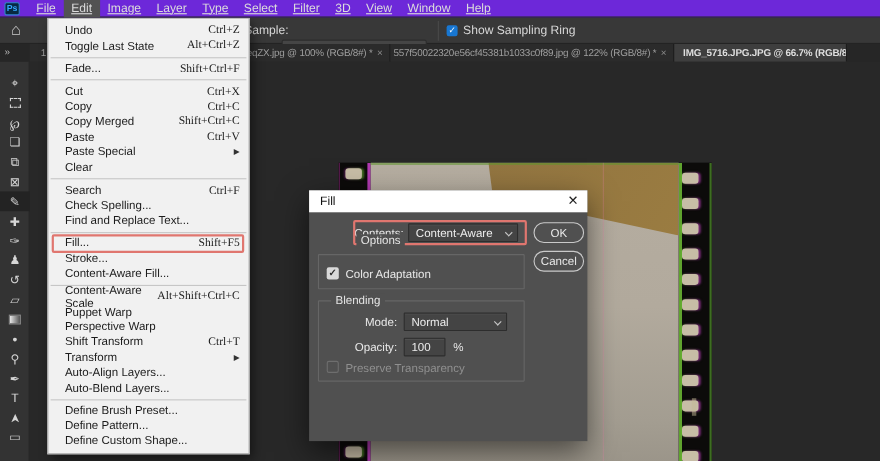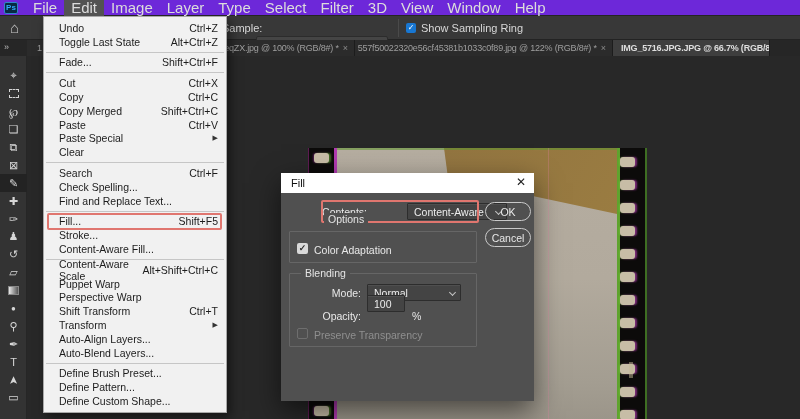--- a/index.html
+++ b/index.html
@@ -7,21 +7,21 @@
   .screen {
     position:relative; width:800px; height:419px; overflow:hidden;
     background:#282828; font-family:"Liberation Sans", sans-serif;
     -webkit-font-smoothing:antialiased; color:#ddd;
   }
   
   .menubar { position:absolute; left:0; top:0; width:800px; height:16px;
     background:#6d28d9; border-bottom:1px solid #252525; display:flex; align-items:center; z-index:40; }
   .ps-logo { width:14px; height:12px; margin:0 8px 0 4px; border:1px solid #2f86c9; border-radius:2px;
     background:#072a42; color:#35a8ff; font-size:8px; font-weight:bold; display:flex; align-items:center; justify-content:center; }
-  .mb-item { padding:0 7px; height:16px; display:flex; align-items:center; font-size:15px; color:#dcdcdc; cursor:default; }
+  .mb-item { padding:0 7px; height:16px; display:flex; align-items:center; font-size:11px; color:#dcdcdc; cursor:default;text-decoration:underline; }
   .mb-item.active { background:#525252; }
   
   .optionsbar { position:absolute; left:0; top:16px; width:800px; height:24px;
     background:#383838; border-bottom:1px solid #232323; z-index:5; }
   .home-icon { position:absolute; left:10px; top:3px; font-size:15px; color:#c9c9c9; }
   .opt-label { position:absolute; top:6px; font-size:11px; color:#d8d8d8; }
   .opt-select { position:absolute; left:256px; top:20px; width:132px; height:16px; background:#454545;
     border:1px solid #2c2c2c; border-radius:2px; display:flex; align-items:flex-end; padding:0 6px; font-size:11px; color:#e6e6e6; }
   .opt-select .chev { position:absolute; right:6px; top:4px; }
   .chev { width:5px; height:5px; border-right:1.5px solid #c4c4c4; border-bottom:1.5px solid #c4c4c4; transform:rotate(45deg); }
@@ -63,21 +63,21 @@
   .sprocket { position:absolute; width:15px; height:10px; border-radius:3px; background:#c7bda6; }
   .sprocket.l { left:6px;  box-shadow:2px 0 2px rgba(120,210,60,0.5), -1px 0 2px rgba(200,60,200,0.4); }
   .sprocket.r { left:312px; box-shadow:2px 0 2px rgba(215,70,215,0.55), -1px 0 2px rgba(120,210,60,0.35); }
   .edge-mark { position:absolute; background:rgba(195,185,150,0.5); filter:blur(0.6px); }
   .ants { position:absolute; left:0; top:0; pointer-events:none; }
   
   .editmenu { position:absolute; left:43px; top:16px; width:184px; background:#f1f1f1;
     border:1px solid #a8a8a8; box-shadow:3px 4px 10px rgba(0,0,0,0.5); padding:4px 0; z-index:30; }
   .em-item { position:relative; height:13.8px; display:flex; align-items:center; font-size:10.5px; color:#1c1c1c;
     padding:0 8px 0 15px; cursor:default; }
-  .em-item .em-short { margin-left:auto; color:#1c1c1c; }
+  .em-item .em-short { margin-left:auto; color:#1c1c1c;font-family:Liberation Serif, serif; }
   .em-item .em-arrow { margin-left:auto; font-size:7px; color:#333; }
   .em-sep { height:1px; background:#c6c6c6; margin:3px 2px; }
   .em-hl { position:absolute; left:3px; right:4px; top:-2px; bottom:-2px; border:2px solid #e0766f; border-radius:2px; pointer-events:none; }
   
   .dialog { position:absolute; left:281px; top:173px; width:253px; height:228px; z-index:20;
     box-shadow:0 10px 26px rgba(0,0,0,0.55); background:#505050; }
   .dlg-title { position:absolute; left:0; top:0; width:100%; height:20px; background:#ffffff;
     display:flex; align-items:center; font-size:11px; color:#111; padding-left:10px; }
   .dlg-close { position:absolute; right:8px; top:2px; font-size:12px; color:#222; }
   .dlg-label { position:absolute; font-size:10.5px; color:#e8e8e8; }
@@ -352,21 +352,21 @@
       </div>
   </div>
 
   <div class="dialog">
     <div class="dlg-title">
       <span>Fill</span>
       <span class="dlg-close">✕</span>
     </div>
 
     <span class="dlg-label" style="left:36px; top:33px; width:50px; text-align:right;">Contents:</span>
-    <div class="dlg-field" style="left:90px; top:30px; width:100px;margin-left:36px;">
+    <div class="dlg-field" style="left:90px; top:30px; width:100px;">
       <span>Content-Aware</span>
       <span class="chev"></span>
     </div>
     <div class="red-box"></div>
 
     <div class="dlg-btn" style="top:29px;">OK</div>
     <div class="dlg-btn" style="top:55px;">Cancel</div>
 
     <div class="group" style="top:58px; height:32px;"></div>
     <span class="group-label" style="left:20px; top:40px;margin-left:23px;">Options</span>
@@ -376,21 +376,21 @@
     <div class="group" style="top:100px; height:74px;"></div>
     <span class="group-label" style="left:20px; top:94px;">Blending</span>
 
     <span class="dlg-label" style="left:30px; top:114px; width:50px; text-align:right;">Mode:</span>
     <div class="dlg-field" style="left:86px; top:111px; width:94px;">
       <span>Normal</span>
       <span class="chev"></span>
     </div>
 
     <span class="dlg-label" style="left:30px; top:137px; width:50px; text-align:right;">Opacity:</span>
-    <div class="dlg-field" style="left:86px; top:122px; width:38px;">
+    <div class="dlg-field" style="left:86px; top:134px; width:38px;">
       <span>100</span>
     </div>
     <span class="dlg-label" style="left:131px; top:137px;">%</span>
 
     <div class="ps-check off" style="left:16px; top:155px;"></div>
     <span class="dlg-label disabled-label" style="left:33px; top:156px;">Preserve Transparency</span>
   </div>
 
 </div>
 

